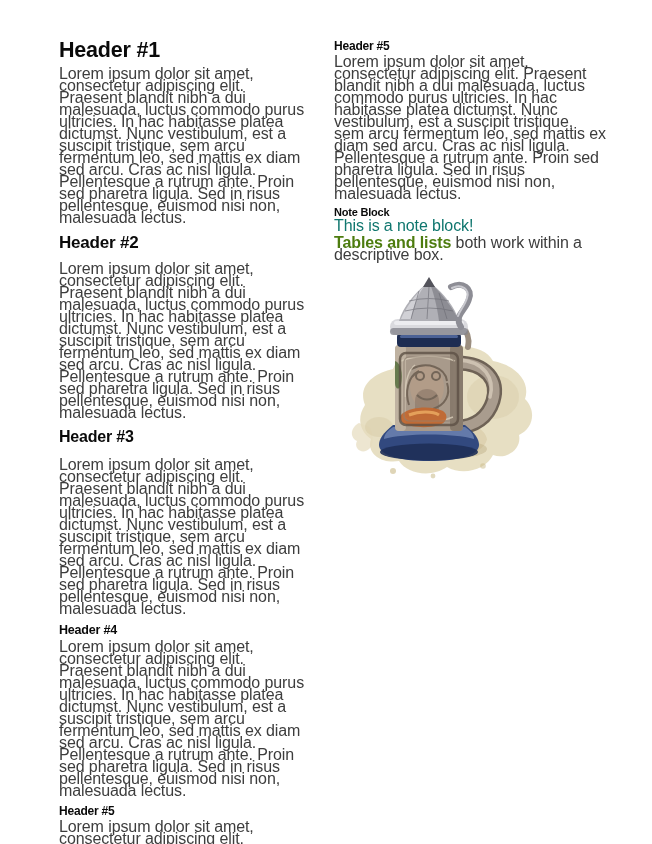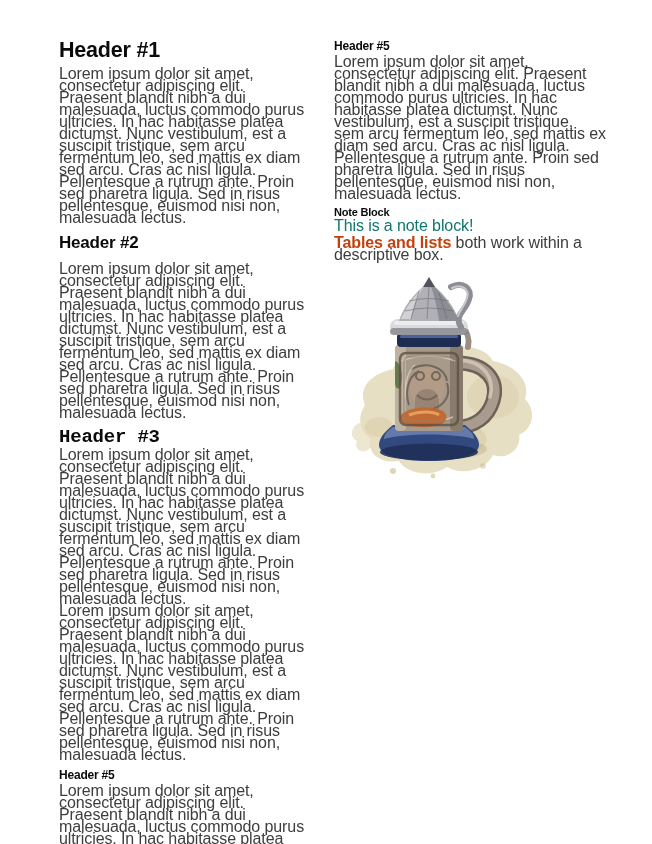--- a/index.html
+++ b/index.html
@@ -11,28 +11,28 @@
   .col{position:absolute;}
   #col-left{left:59px;top:38px;width:252px;}
   #col-right{left:334px;top:40px;width:273px;}
   p.body-text{
     font-size:16px;line-height:12px;letter-spacing:-0.1px;
     margin:0;color:#3d3d3d;
   }
   h1,h2,h3,h4,h5,h6{color:#0a0a0a;font-weight:700;letter-spacing:-0.2px;}
   h1{font-size:21.5px;line-height:25px;margin:0 0 5px 0;}
   h2{font-size:17px;line-height:20px;margin:9px 0 10px 0;}
-  h3{font-size:19px;line-height:16px;margin:10px 0 4px 0;font-family:Liberation Mono, monospace;}
+  h3{font-size:16px;line-height:16px;margin:10px 0 14px 0;}
   h4{font-size:12.5px;line-height:15px;margin:8px 0 3px 0;}
   h5{font-size:12px;line-height:13px;margin:8px 0 3px 0;}
   h6{font-size:11px;line-height:13px;margin:6px 0 1px 0;}
   #col-right h5{margin-top:0;}
   .mt-sm{margin-top:5px !important;}
   .mt-xs{margin-top:1px !important;}
-  .bold-lead{font-weight:700;color:#c2410c;}
+  .bold-lead{font-weight:700;color:#4d7c0f;}
   #stein-figure{margin:16px 0 0 1px;width:210px;height:210px;display:block;}
 </style>
 </head>
 <body>
 
 <div id="page" style="background: rgb(255, 255, 255);">
 
   <div id="col-left" class="col">
     <section>
       <h1 style="color: rgb(10, 10, 10);">Header #1</h1>
@@ -40,20 +40,21 @@
     </section>
     <section>
       <h2 style="color: rgb(10, 10, 10);">Header #2</h2>
       <p class="body-text" style="color: rgb(61, 61, 61);">Lorem ipsum dolor sit amet, consectetur adipiscing elit. Praesent blandit nibh a dui malesuada, luctus commodo purus ultricies. In hac habitasse platea dictumst. Nunc vestibulum, est a suscipit tristique, sem arcu fermentum leo, sed mattis ex diam sed arcu. Cras ac nisl ligula. Pellentesque a rutrum ante. Proin sed pharetra ligula. Sed in risus pellentesque, euismod nisi non, malesuada lectus.</p>
     </section>
     <section>
       <h3 style="color: rgb(10, 10, 10);">Header #3</h3>
       <p class="body-text" style="color: rgb(61, 61, 61);">Lorem ipsum dolor sit amet, consectetur adipiscing elit. Praesent blandit nibh a dui malesuada, luctus commodo purus ultricies. In hac habitasse platea dictumst. Nunc vestibulum, est a suscipit tristique, sem arcu fermentum leo, sed mattis ex diam sed arcu. Cras ac nisl ligula. Pellentesque a rutrum ante. Proin sed pharetra ligula. Sed in risus pellentesque, euismod nisi non, malesuada lectus.</p>
     </section>
     <section>
+      <h4 style="color: rgb(10, 10, 10);">Header #4</h4>
       <p class="body-text" style="color: rgb(61, 61, 61);">Lorem ipsum dolor sit amet, consectetur adipiscing elit. Praesent blandit nibh a dui malesuada, luctus commodo purus ultricies. In hac habitasse platea dictumst. Nunc vestibulum, est a suscipit tristique, sem arcu fermentum leo, sed mattis ex diam sed arcu. Cras ac nisl ligula. Pellentesque a rutrum ante. Proin sed pharetra ligula. Sed in risus pellentesque, euismod nisi non, malesuada lectus.</p>
     </section>
     <section>
       <h5 style="color: rgb(10, 10, 10);">Header #5</h5>
       <p class="body-text" style="color: rgb(61, 61, 61);">Lorem ipsum dolor sit amet, consectetur adipiscing elit. Praesent blandit nibh a dui malesuada, luctus commodo purus ultricies. In hac habitasse platea dictumst. Nunc vestibulum, est a suscipit tristique, sem arcu fermentum leo, sed mattis ex diam sed arcu. Cras ac nisl ligula. Pellentesque a rutrum ante. Proin sed pharetra ligula. Sed in risus pellentesque, euismod nisi non, malesuada lectus.</p>
     </section>
   </div>
 
   <div id="col-right" class="col">
     <section>

